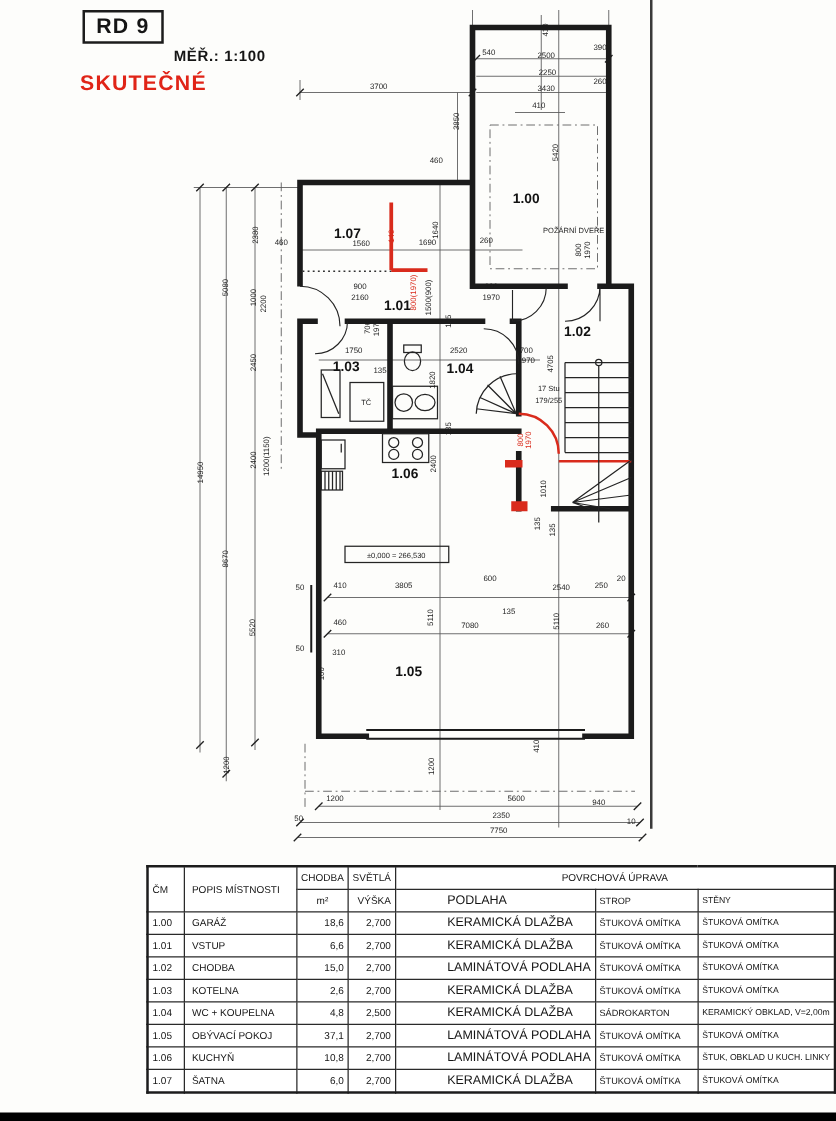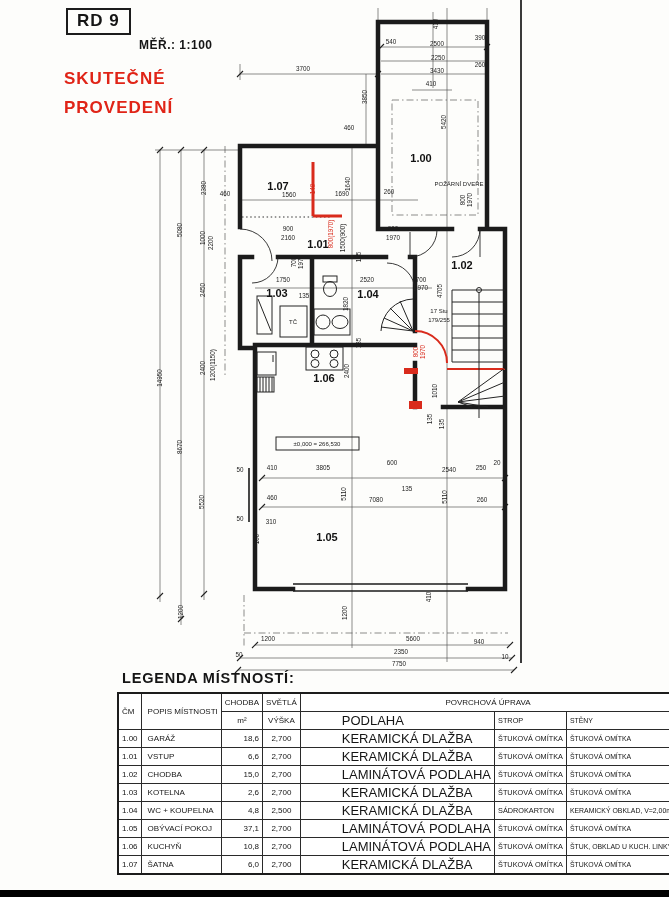--- a/index.html
+++ b/index.html
@@ -4,21 +4,21 @@
 <style>
   html,body{margin:0;padding:0;background:#e8e8e4;}
   #page{position:relative;width:669px;height:897px;background:#fdfdfb;overflow:hidden;
         font-family:"Liberation Sans",sans-serif;color:#151515;}
   .abs{position:absolute;}
   
   #rd-box{left:66px;top:8px;border:2.5px solid #1c1c1c;padding:1px 9px 2px 9px;
           font-size:17px;font-weight:bold;letter-spacing:1px;}
   #main-title{left:141px;top:7px;font-size:19px;font-weight:bold;letter-spacing:.5px;}
   #scale{left:139px;top:38px;font-size:12px;font-weight:bold;letter-spacing:.5px;}
-  #stamp{left:64px;top:64px;font-size:17px;font-weight:bold;color:#e02417;line-height:29px;letter-spacing:1px;}
+  #stamp{left:64px;top:52px;font-size:17px;font-weight:bold;color:#e02417;line-height:29px;letter-spacing:1px;}
   
   #plan{position:absolute;left:0;top:0;}
   #plan text{font-family:"Liberation Sans",sans-serif;}
   .dim{font-size:6.3px;fill:#1d1d1d;text-anchor:middle;}
   .lbl{font-size:6px;fill:#1d1d1d;text-anchor:middle;}
   .room{font-size:11px;font-weight:bold;fill:#121212;text-anchor:middle;}
   .red{fill:#d92b1c;}
   .w{stroke:#1b1b1b;stroke-width:4.5;fill:none;stroke-linecap:square;}
   .w2{stroke:#1b1b1b;stroke-width:1.6;fill:none;}
   .t{stroke:#5a5a5a;stroke-width:.7;fill:none;}
@@ -34,37 +34,36 @@
   #legend-title{left:122px;top:670px;font-size:14.5px;font-weight:bold;letter-spacing:.8px;}
   #legend{position:absolute;left:117px;top:692px;border-collapse:collapse;table-layout:fixed;
           background:#fff;}
   #legend td,#legend th{border:1px solid #2a2a2a;padding:0 3px;height:17px;overflow:hidden;
           white-space:nowrap;font-size:8px;font-weight:normal;text-align:left;}
   #legend{border:2px solid #1c1c1c;}
   #legend th{font-size:8px;}
   #legend .c0{width:25px;}
   #legend .c1{width:86px;padding-left:6px;margin-top:17px;}
   #legend .c2{width:28px;text-align:right;}
-  #legend .c3{width:29px;text-align:center;}
-  #legend .c4{width:97px;font-size:13px;padding-left:41px;}
+  #legend .c3{width:29px;text-align:right;}
+  #legend .c4{width:97px;font-size:10px;padding-left:41px;}
   #legend .c5{width:81px;font-size:7.3px;}
   #legend .c6{width:94px;font-size:6.9px;}
   #frame-line{left:520px;top:0;width:1.5px;height:663px;background:#3a3a3a;}
   #bottom-bar{left:0;top:890px;width:669px;height:7px;background:#000;}
 </style>
 </head>
 <body>
 
 <div id="page">
 
   <div class="abs" id="rd-box">RD 9</div>
   <div class="abs" id="scale">MĚŘ.: 1:100</div>
   <div class="abs" id="stamp">
     <div>SKUTEČNÉ</div>
-    <div>PROVEDENÍ</div>
   </div>
 
   <svg id="plan" width="669" height="676" viewBox="0 0 669 676">
 
     <g class="t">
       <path d="M240,74 H378 M240,64 V80 M378,8 V80 M487,8 V80
                M381,47 H487 M381,61 H487 M381,74 H487 M412,90 H452
                M433,12 V88 M366,74 V146
                M240,200 H418 M255,288 H432
                M262,478 H505 M262,507 H505
@@ -239,21 +238,20 @@
         <text x="278" y="190" class="room">1.07</text>
         <text x="318" y="248" class="room">1.01</text>
         <text x="462" y="269" class="room">1.02</text>
         <text x="277" y="297" class="room">1.03</text>
         <text x="368" y="298" class="room">1.04</text>
         <text x="324" y="382" class="room">1.06</text>
         <text x="327" y="541" class="room">1.05</text>
       </g>
   </svg>
 
-  <div class="abs" id="legend-title">LEGENDA MÍSTNOSTÍ:</div>
 
   <table id="legend">
     <thead>
       <tr>
         <th class="c0" rowspan="2">ČM</th>
         <th class="c1" rowspan="2">POPIS MÍSTNOSTI</th>
         <th class="c2">CHODBA</th>
         <th class="c3">SVĚTLÁ</th>
         <th colspan="3" style="text-align:center">POVRCHOVÁ ÚPRAVA</th>
       </tr>

